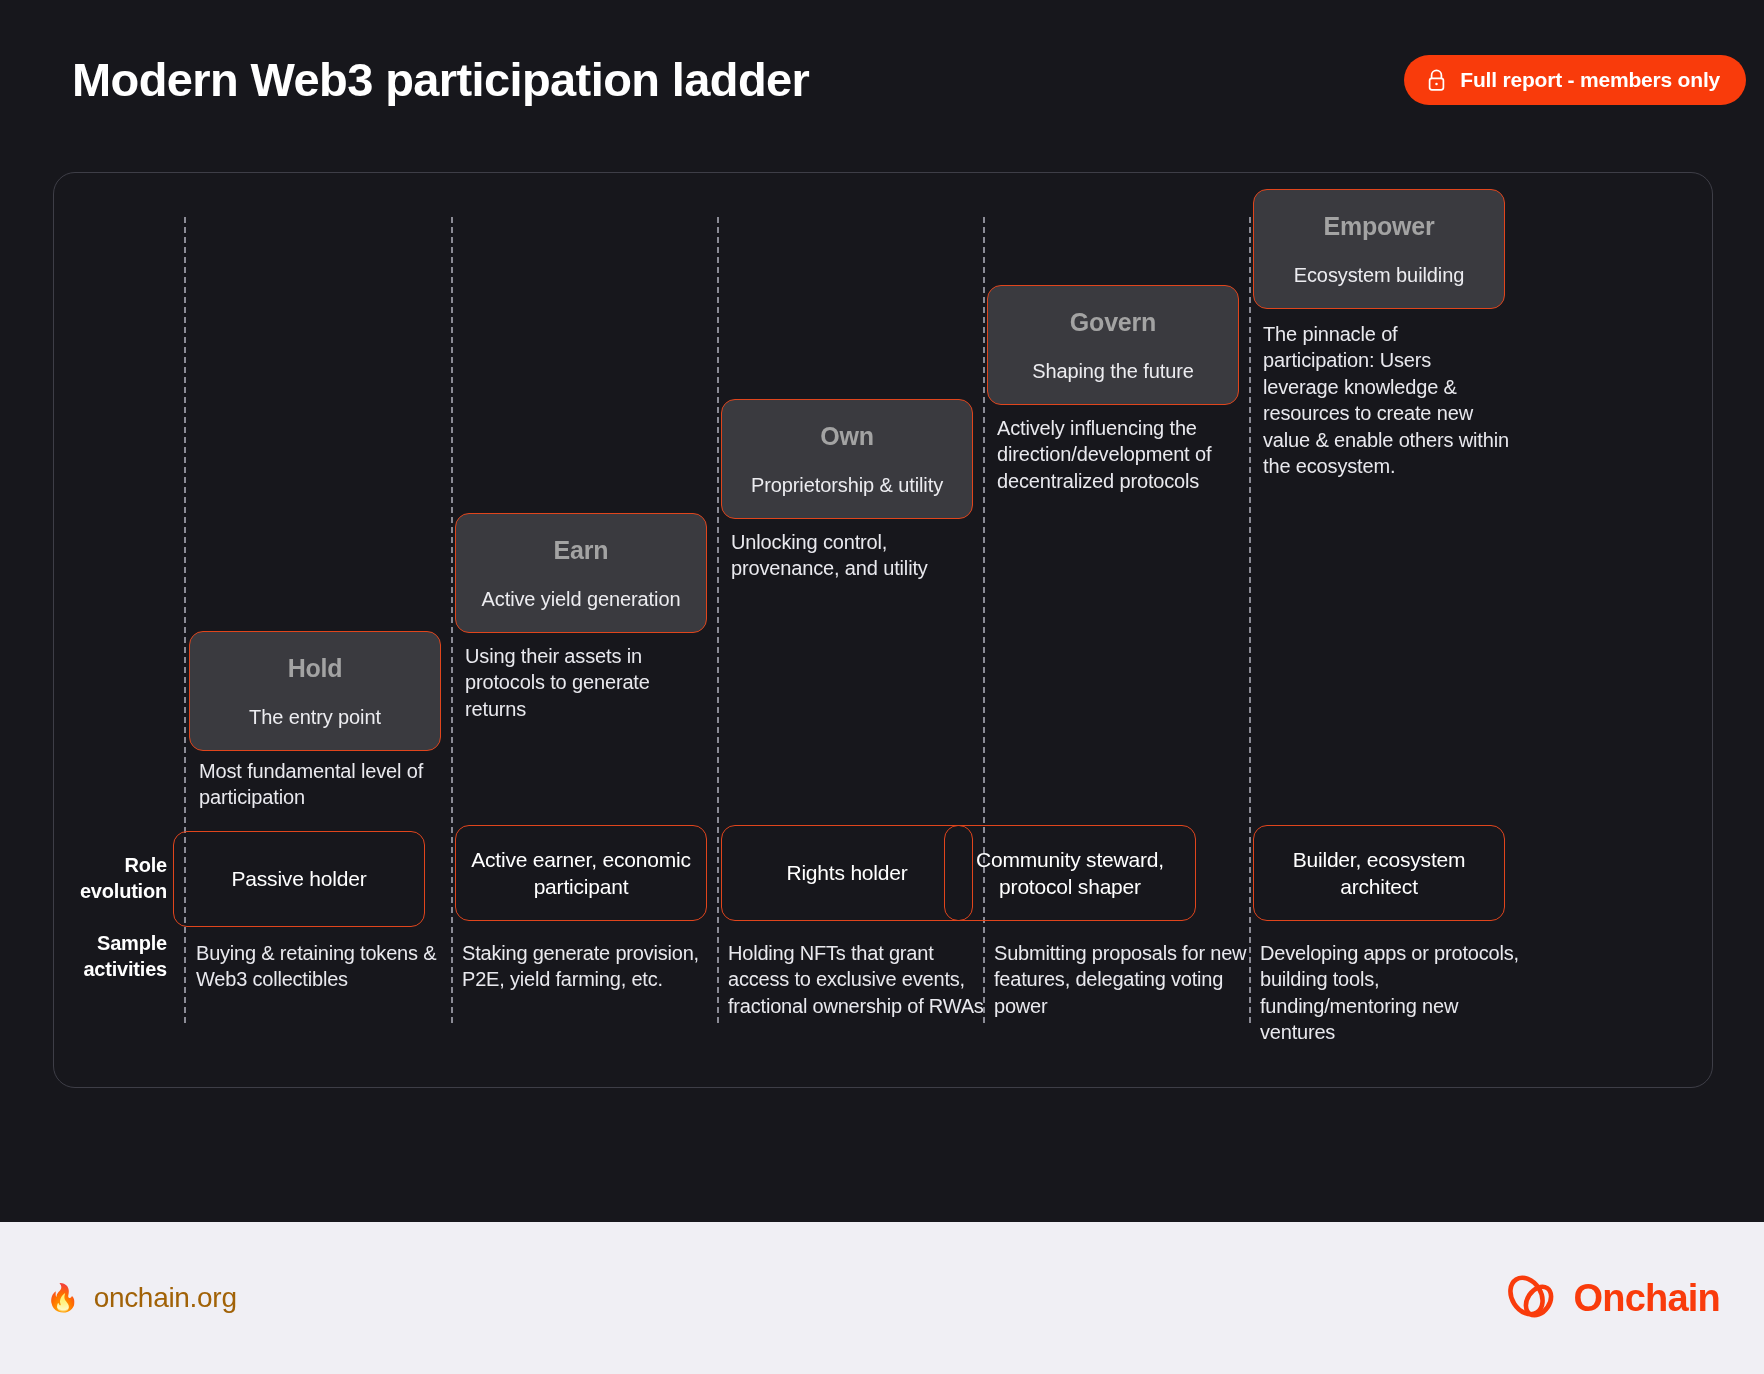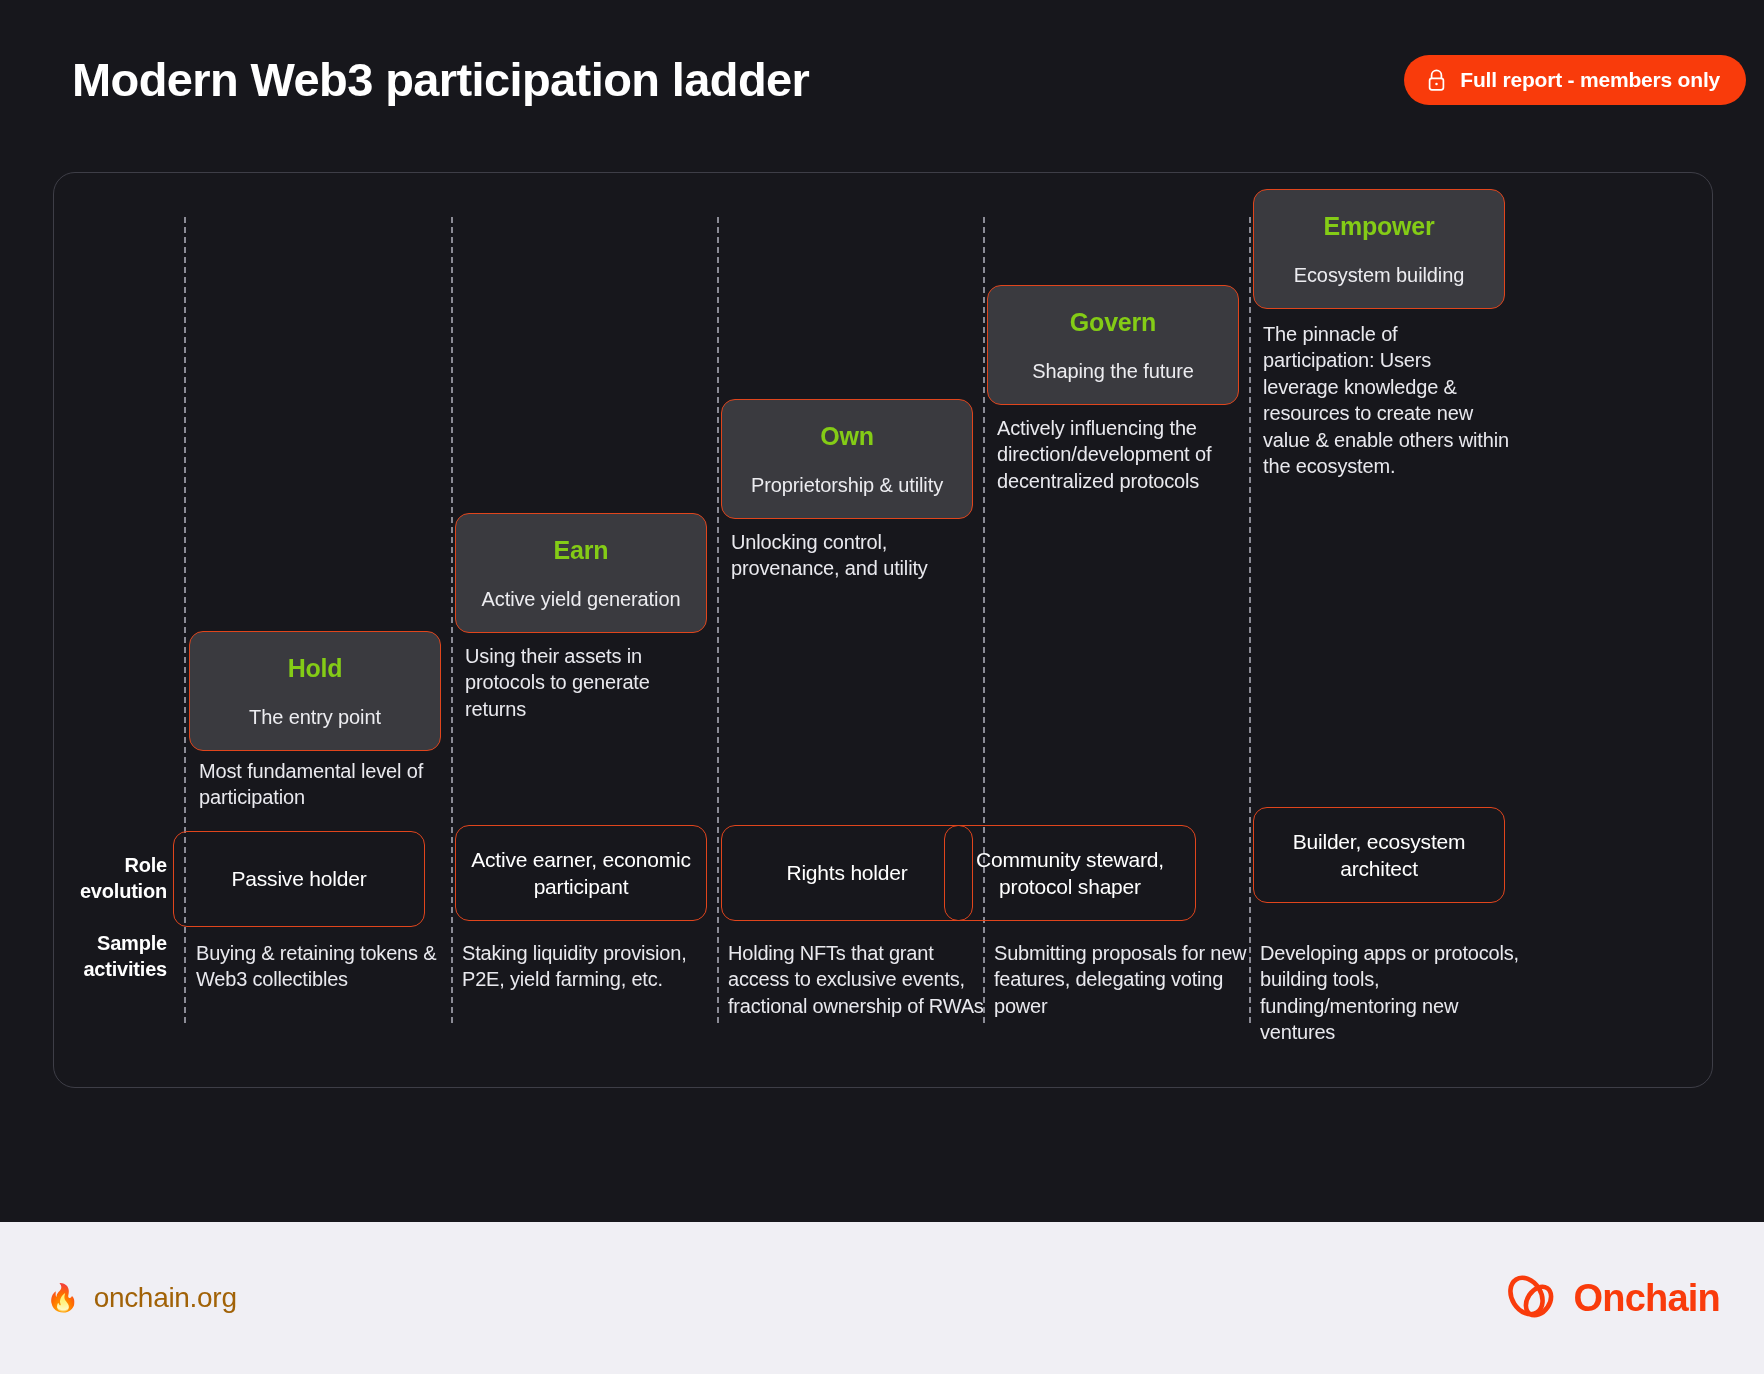--- a/index.html
+++ b/index.html
@@ -84,21 +84,21 @@
     width: 252px;
     border: 1.5px solid #e0451c;
     border-radius: 14px;
     background: #3a3a3f;
     padding: 22px 14px 20px;
     text-align: center;
   }
   .step-title {
     font-size: 25px;
     font-weight: bold;
-    color: #84cc16;
+    color: #a3a3a3;
     letter-spacing: -0.2px;
     margin-bottom: 22px;
   }
   .step-sub {
     font-size: 20px;
     color: #ececf0;
     line-height: 1.25;
     letter-spacing: -0.1px;
   }
 
@@ -259,26 +259,26 @@
     </div>
     <div class="role-card" style="left:401px; top:652px;">
       <span>Active earner, economic participant</span>
     </div>
     <div class="role-card" style="left:667px; top:652px;">
       <span>Rights holder</span>
     </div>
     <div class="role-card" style="left:890px; top:652px;">
       <span>Community steward, protocol shaper</span>
     </div>
-    <div class="role-card" style="left:1199px; top:634px;text-align:center;">
+    <div class="role-card" style="left:1199px; top:652px;text-align:center;">
       <span>Builder, ecosystem architect</span>
     </div>
 
     <div class="activity" style="left:142px; top:767px;">Buying &amp; retaining tokens &amp; Web3 collectibles</div>
-    <div class="activity" style="left:408px; top:767px;">Staking liquidity provision, P2E, yield farming, etc.</div>
+    <div class="activity" style="left:408px; top:767px;">Staking generate provision, P2E, yield farming, etc.</div>
     <div class="activity" style="left:674px; top:767px;">Holding NFTs that grant access to exclusive events, fractional ownership of RWAs</div>
     <div class="activity" style="left:940px; top:767px;">Submitting proposals for new features, delegating voting power</div>
     <div class="activity" style="left:1206px; top:767px;">Developing apps or protocols, building tools, funding/mentoring new ventures</div>
 
   </div>
 
   <div class="footer">
     <div class="footer-left">
       <span class="fire-icon">🔥</span>
       <span class="footer-url">onchain.org</span>

